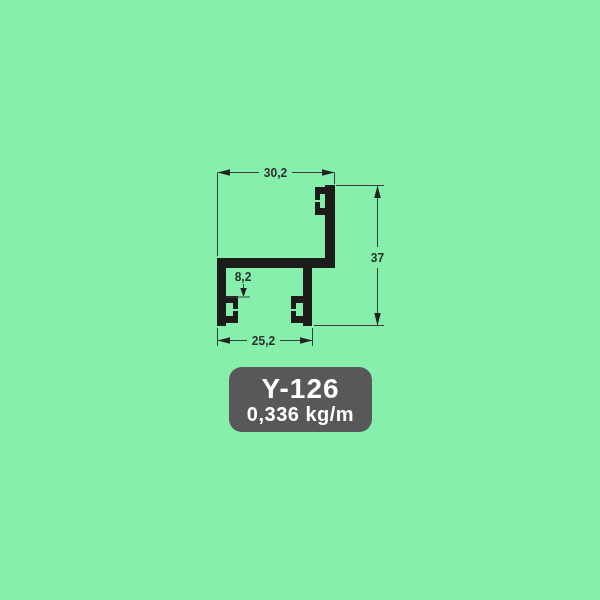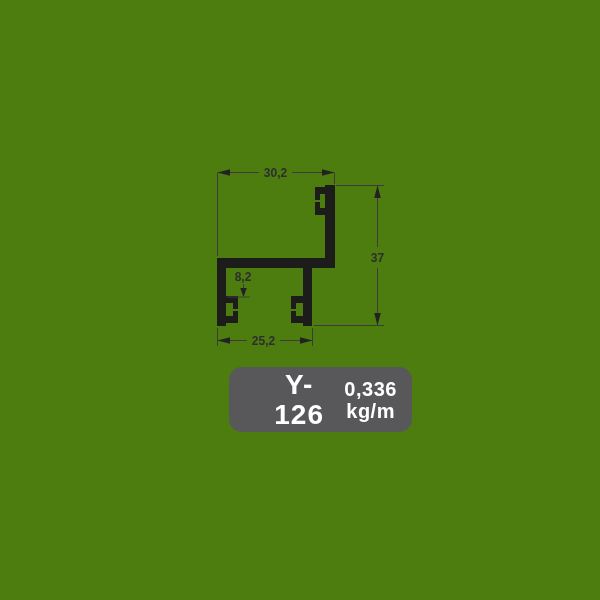--- a/index.html
+++ b/index.html
@@ -5,21 +5,21 @@
   html, body {
     margin: 0;
     padding: 0;
     background: #ffffff;
     font-family: "Liberation Sans", sans-serif;
   }
   .canvas {
     position: relative;
     width: 600px;
     height: 600px;
-    background: #4d7c0f;
+    background: #86efac;
     overflow: hidden;
   }
   .drawing-svg {
     position: absolute;
     left: 0;
     top: 0;
   }
   .profile-fill { fill: #1c1c1a; stroke: none; }
   .dim-line { stroke: #3c3c3c; stroke-width: 1; fill: none; }
   .dim-arrow { fill: #222222; stroke: none; }
@@ -32,26 +32,25 @@
   }
   .badge {
     position: absolute;
     left: 229px;
     top: 367px;
     width: 143px;
     height: 65px;
     background: #58585a;
     border-radius: 13px;
     display: flex;
-    flex-direction: row;
+    flex-direction: column;
     align-items: center;
     justify-content: center;
     color: #ffffff;
     text-align: center;
-    padding-left: 40px;
   }
   .badge-code {
     font-size: 28px;
     font-weight: 700;
     letter-spacing: 1px;
     line-height: 1.05;
   }
   .badge-weight {
     font-size: 20px;
     font-weight: 700;

